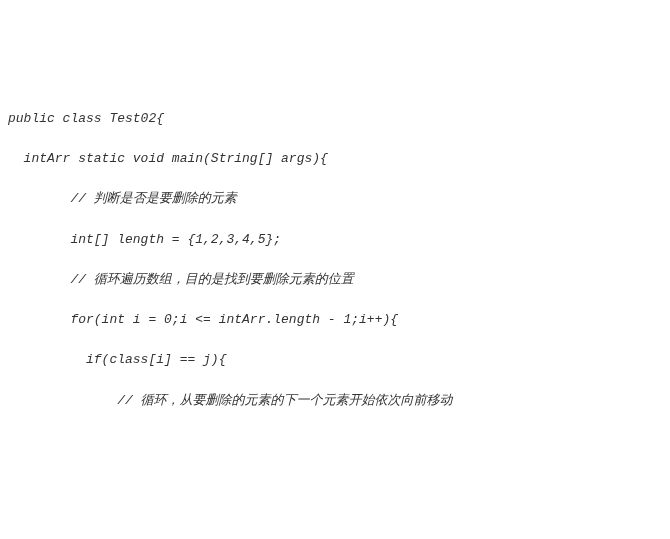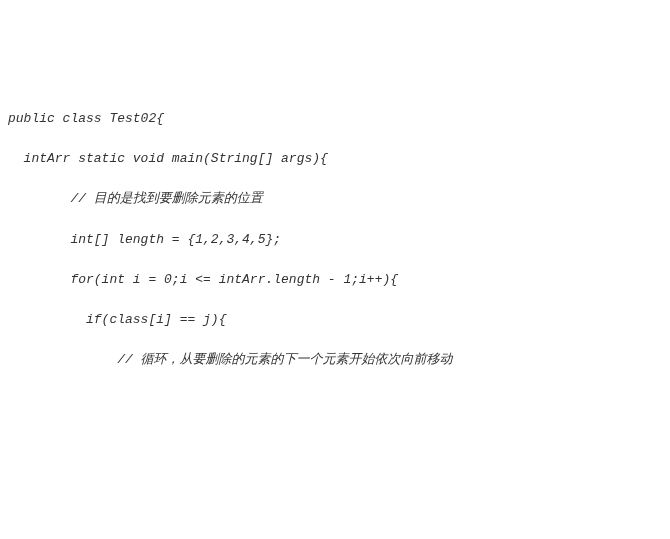--- a/index.html
+++ b/index.html
@@ -26,22 +26,23 @@
     }
   </style>
 </head>
 <body>
 
 
 
 <div class="code-block">
 <span class="line">public class Test02{</span>
 <span class="line">  intArr static void main(String[] args){</span>
-<span class="line">        // 目的是找到要删除元素的位置</span>
+<span class="line">        // 判断是否是要删除的元素</span>
 <span class="line">        int[] length = {1,2,3,4,5};</span>
+<span class="line">        // 循环遍历数组，目的是找到要删除元素的位置</span>
 <span class="line">        for(int i = 0;i &lt;= intArr.length - 1;i++){</span>
 <span class="line">          if(class[i] == j){</span>
 <span class="line">              // 循环，从要删除的元素的下一个元素开始依次向前移动</span>
 
 
 
 
 
 
 

